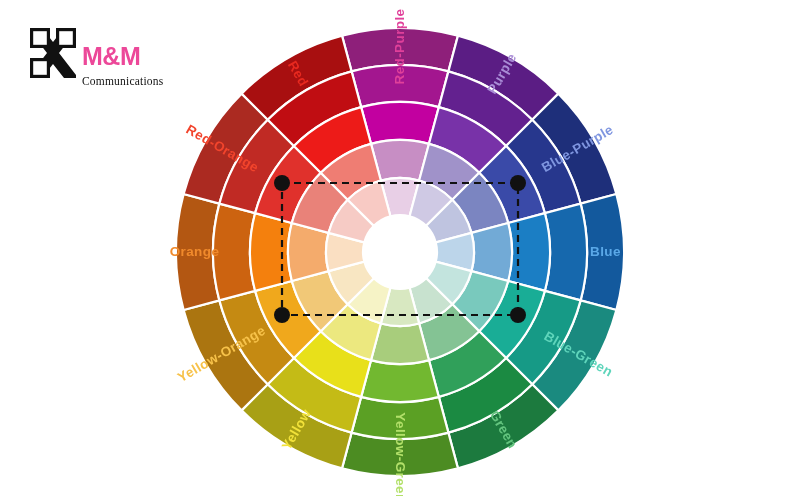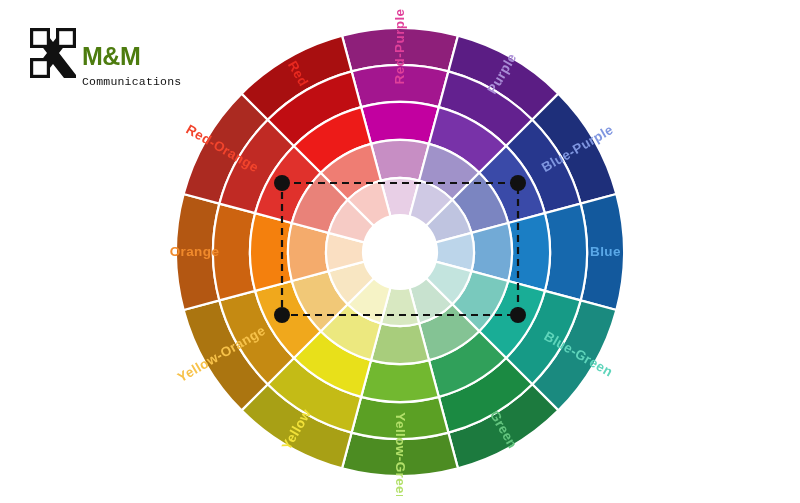--- a/index.html
+++ b/index.html
@@ -8,28 +8,28 @@
     font-family:"Liberation Sans", sans-serif;
     overflow:hidden;position:relative;
   }
   #stage{position:absolute;left:0;top:0;width:800px;height:503px;background:#fff;}
 
   
   #logo{position:absolute;left:30px;top:28px;width:150px;height:72px;}
   #logo-mark{position:absolute;left:0;top:0;width:46px;height:50px;}
   #logo-word{
     position:absolute;left:52px;top:16px;
-    font-size:25px;font-weight:bold;color:#4d7c0f;
+    font-size:25px;font-weight:bold;color:#ec4899;
     letter-spacing:-0.5px;line-height:1;
     font-family:"Liberation Sans", sans-serif;
   }
   #logo-sub{
     position:absolute;left:52px;top:48px;
     font-size:11.5px;color:#111111;letter-spacing:0.2px;line-height:1;
-    font-family:Liberation Mono, monospace;
+    font-family:Liberation Serif, serif;
   }
 
   
   #wheel-wrap{position:absolute;left:168px;top:8px;width:464px;height:488px;}
   svg{display:block;}
   .seg{stroke:#ffffff;stroke-width:2.2;}
   .hub{fill:#ffffff;stroke:none;}
   .wlabel{
     font-family:"Liberation Sans", sans-serif;
     font-size:13.5px;font-weight:bold;letter-spacing:0.4px;

